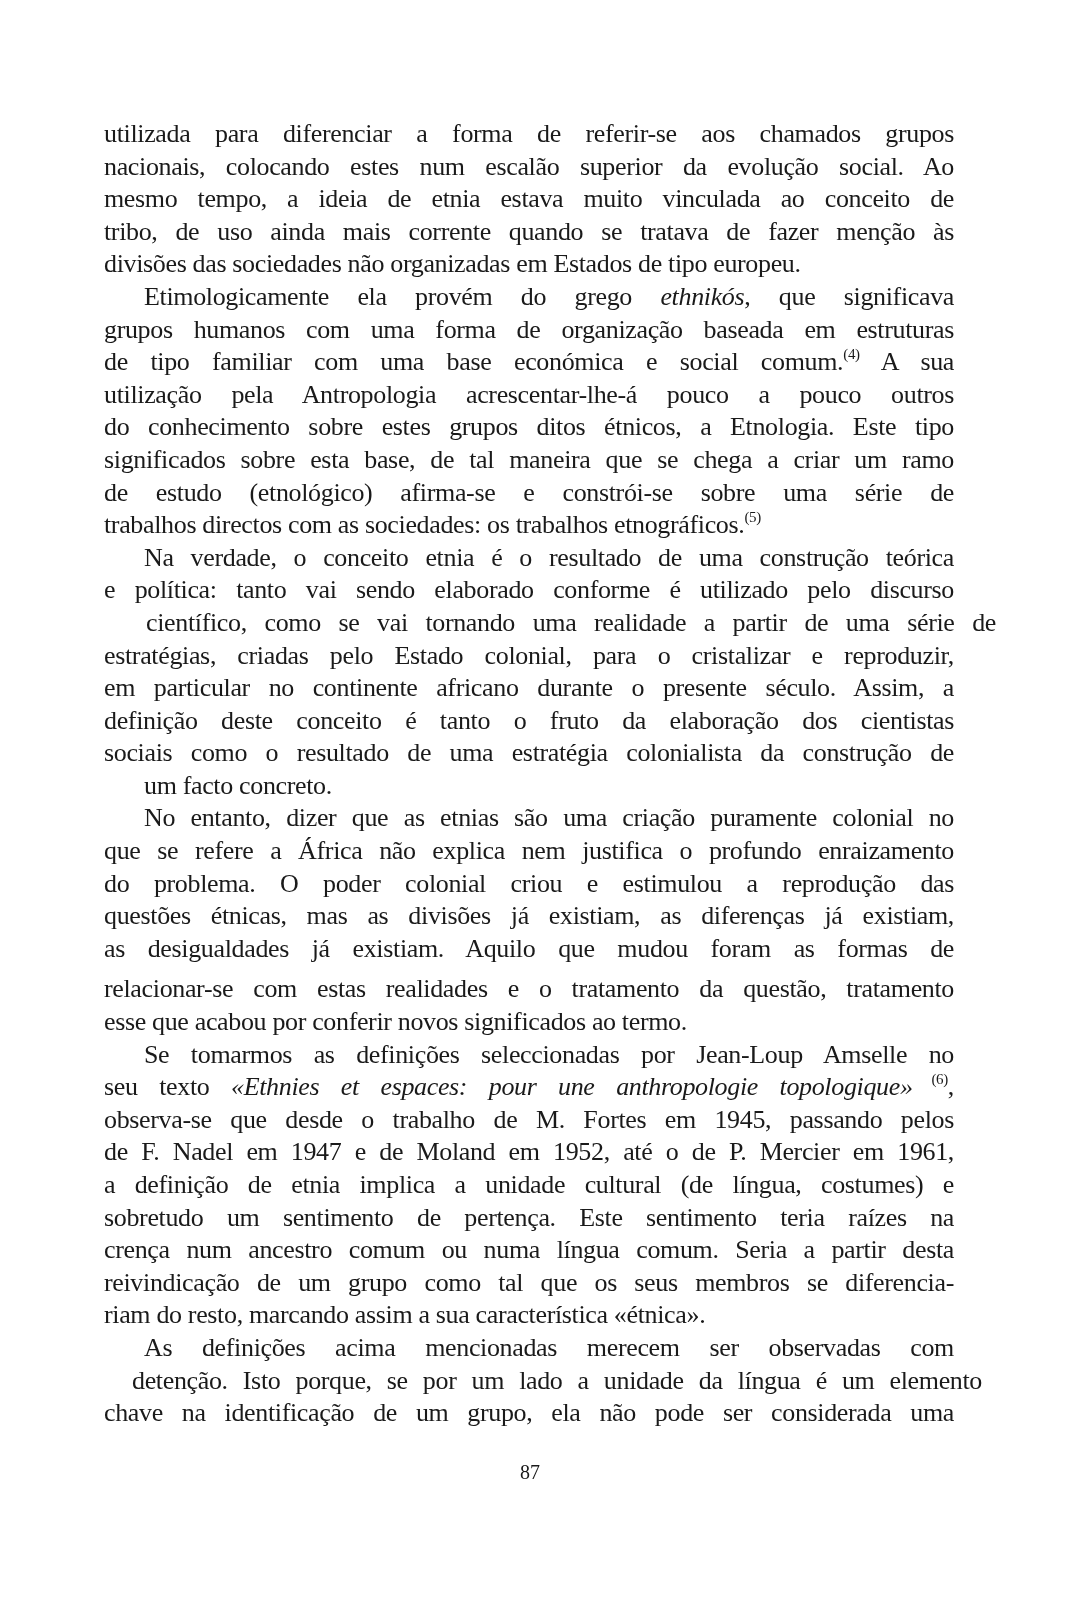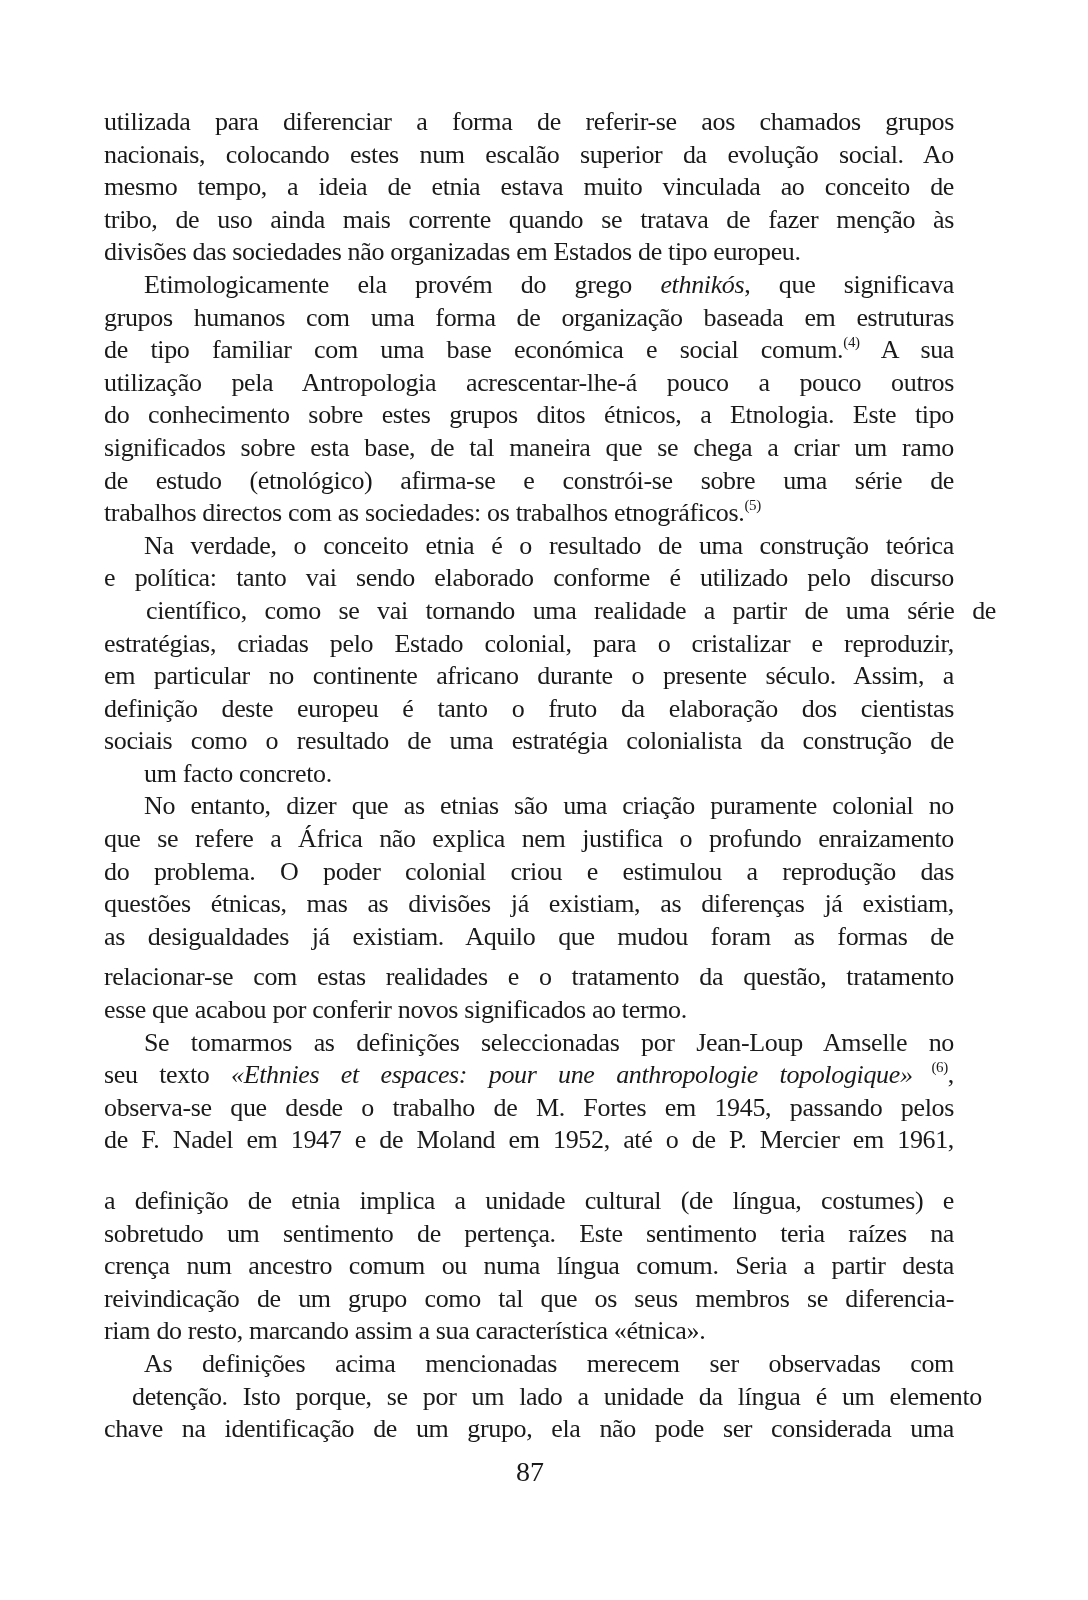--- a/index.html
+++ b/index.html
@@ -16,21 +16,21 @@
       color: #1a1a1a;
     }
     .page {
       position: absolute;
       left: 0; top: 0;
       width: 1088px; height: 1600px;
     }
     .text-block {
       position: absolute;
       left: 104px;
-      top: 106px;
+      top: 118px;
       width: 850px;
     }
     .line {
       display: block;
       height: 32.6px;
       line-height: 32.6px;
       font-size: 26px;
       white-space: nowrap;
       text-align: justify;
       text-align-last: justify;
@@ -49,21 +49,21 @@
       line-height: 0;
       vertical-align: 11px;
     }
     em { font-style: italic; }
     .page-number {
       position: absolute;
       left: 0;
       width: 1060px;
       top: 1456px;
       text-align: center;
-      font-size: 28px;
+      font-size: 20px;
       line-height: 32px;
     }
   </style>
 </head>
 <body>
 
 <div class="page">
   <div class="text-block" id="text-block">
       <div>
         <span class="line" style="width: 850px; display: block;">utilizada para diferenciar a forma de referir-se aos chamados grupos</span>
@@ -81,39 +81,39 @@
         <span class="line" style="width: 850px; display: block;">significados sobre esta base, de tal maneira que se chega a criar um ramo</span>
         <span class="line" style="width: 850px; display: block;">de estudo (etnológico) afirma-se e constrói-se sobre uma série de</span>
         <span class="line last" style="width: 850px; display: block;"><span>trabalhos directos com as sociedades: os trabalhos etnográficos.</span><sup>(5)</sup></span>
       </div>
       <div>
         <span class="line indent" style="width: 850px; display: block;">Na verdade, o conceito etnia é o resultado de uma construção teórica</span>
         <span class="line" style="width: 850px; display: block;">e política: tanto vai sendo elaborado conforme é utilizado pelo discurso</span>
         <span class="line" style="width: 850px; display: block; margin-left: 42px;">científico, como se vai tornando uma realidade a partir de uma série de</span>
         <span class="line" style="width: 850px; display: block;">estratégias, criadas pelo Estado colonial, para o cristalizar e reproduzir,</span>
         <span class="line" style="width: 850px; display: block;">em particular no continente africano durante o presente século. Assim, a</span>
-        <span class="line" style="width: 850px; display: block;">definição deste europeu é tanto o fruto da elaboração dos cientistas</span>
+        <span class="line" style="width: 850px; display: block;">definição deste conceito é tanto o fruto da elaboração dos cientistas</span>
         <span class="line" style="width: 850px; display: block;">sociais como o resultado de uma estratégia colonialista da construção de</span>
         <span class="line last" style="width: 850px; display: block; margin-left: 40px;">um facto concreto.</span>
       </div>
       <div>
         <span class="line indent" style="width: 850px; display: block;">No entanto, dizer que as etnias são uma criação puramente colonial no</span>
         <span class="line" style="width: 850px; display: block;">que se refere a África não explica nem justifica o profundo enraizamento</span>
         <span class="line" style="width: 850px; display: block;">do problema. O poder colonial criou e estimulou a reprodução das</span>
         <span class="line" style="width: 850px; display: block;">questões étnicas, mas as divisões já existiam, as diferenças já existiam,</span>
         <span class="line" style="width: 850px; display: block;">as desigualdades já existiam. Aquilo que mudou foram as formas de</span>
         <span class="line" style="width: 850px; display: block; margin-top: 8px;">relacionar-se com estas realidades e o tratamento da questão, tratamento</span>
         <span class="line last" style="width: 850px; display: block;">esse que acabou por conferir novos significados ao termo.</span>
       </div>
       <div>
         <span class="line indent" style="width: 850px; display: block;">Se tomarmos as definições seleccionadas por Jean-Loup Amselle no</span>
         <span class="line" style="width: 850px; display: block;"><span>seu texto </span><em>«Ethnies et espaces: pour une anthropologie topologique»</em><sup> (6)</sup><span>,</span></span>
         <span class="line" style="width: 850px; display: block;">observa-se que desde o trabalho de M. Fortes em 1945, passando pelos</span>
         <span class="line" style="width: 850px; display: block;">de F. Nadel em 1947 e de Moland em 1952, até o de P. Mercier em 1961,</span>
-        <span class="line" style="width: 850px; display: block; margin-top: 28px;">a definição de etnia implica a unidade cultural (de língua, costumes) e</span>
+        <span class="line" style="width: 850px; display: block;">a definição de etnia implica a unidade cultural (de língua, costumes) e</span>
         <span class="line" style="width: 850px; display: block;">sobretudo um sentimento de pertença. Este sentimento teria raízes na</span>
         <span class="line" style="width: 850px; display: block;">crença num ancestro comum ou numa língua comum. Seria a partir desta</span>
         <span class="line" style="width: 850px; display: block;">reivindicação de um grupo como tal que os seus membros se diferencia-</span>
         <span class="line last" style="width: 850px; display: block;">riam do resto,  marcando assim a sua característica «étnica».</span>
       </div>
       <div>
         <span class="line indent" style="width: 850px; display: block;">As definições acima mencionadas merecem ser observadas com</span>
         <span class="line" style="width: 850px; display: block; margin-left: 28px;">detenção. Isto porque, se por um lado a unidade da língua é um elemento</span>
         <span class="line" style="width: 850px; display: block;">chave na identificação de um grupo, ela não pode ser considerada uma</span>
       </div>

